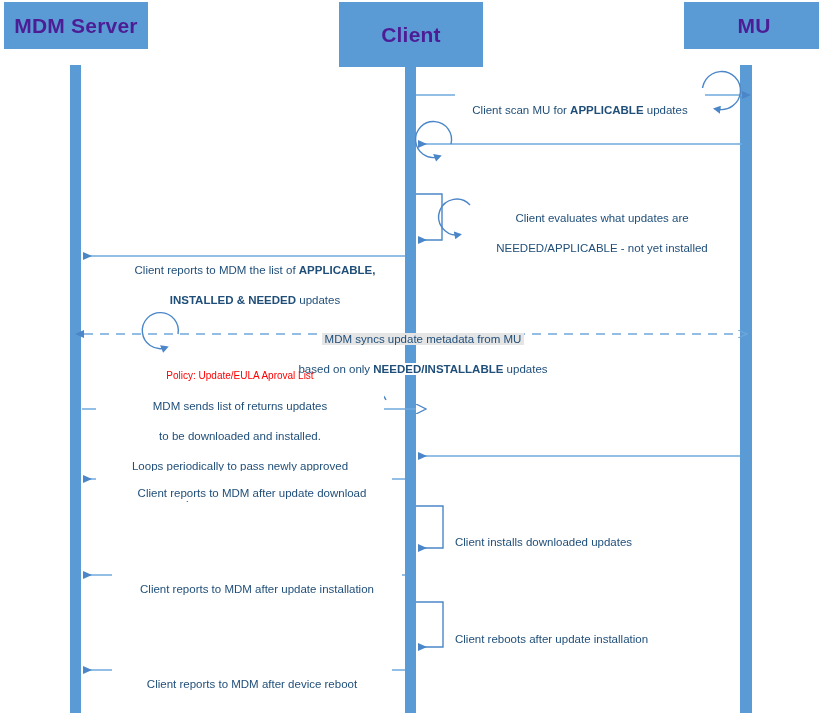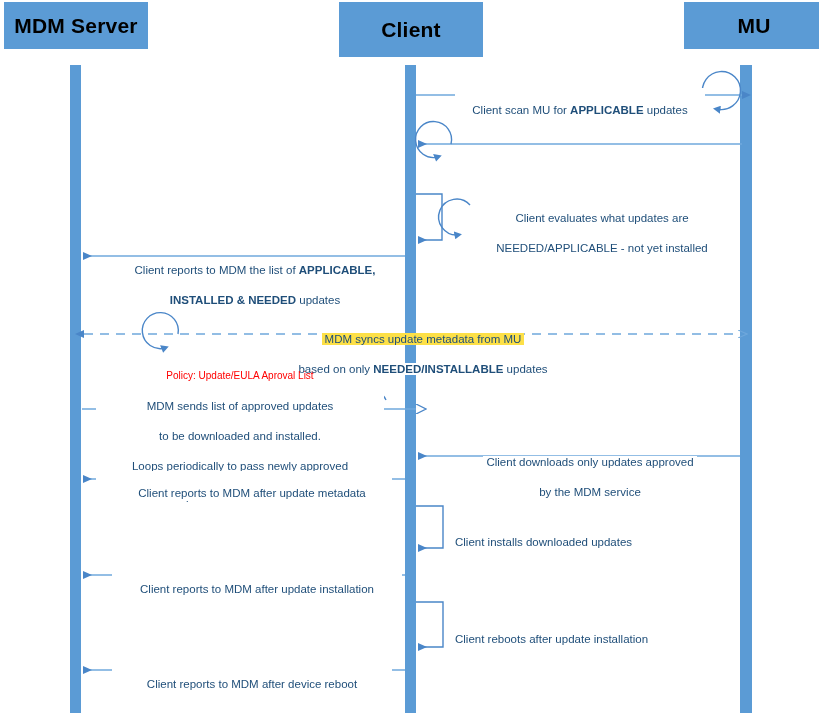--- a/index.html
+++ b/index.html
@@ -28,28 +28,28 @@
   }
   .actor-header {
     position: absolute;
     background: #5B9BD5;
     display: flex;
     align-items: center;
     justify-content: center;
     box-sizing: border-box;
   }
   .actor-header span {
-    color: #000000;
+    color: #4c1d95;
     font-size: 21px;
     font-weight: bold;
     letter-spacing: 0.2px;
     line-height: 1;
   }
   #actor-mdm  { left: 4px;   top: 2px;  width: 144px; height: 47px; }
-  #actor-client { left: 339px; top: 2px;  width: 144px; height: 55px; }
+  #actor-client { left: 339px; top: 2px;  width: 144px; height: 65px; }
   #actor-mu   { left: 684px; top: 2px;  width: 140px; height: 47px; }
 
   .msg-label {
     position: absolute;
     color: #1F4E79;
     font-size: 11.5px;
     line-height: 15px;
     text-align: center;
     white-space: pre-line;
     box-sizing: border-box;
@@ -178,42 +178,38 @@
     <span>Client evaluates what updates are</span><br>
     <span>NEEDED/APPLICABLE - not yet installed</span>
   </div>
 
   <div class="msg-label" style="left:110px; top:248px; width:290px;">
     <span style="background:#fff; padding:0 3px;"><span>Client reports to MDM the list of </span><b>APPLICABLE,</b></span><br>
     <span style="background:#fff; padding:0 3px;text-align:center;"><b>INSTALLED &amp; NEEDED</b><span> updates</span></span>
   </div>
 
   <div class="msg-label" style="left:288px; top:317px; width:270px;">
-    <span style="background:#fde047; padding:0 3px;">MDM syncs update metadata from MU</span><br>
+    <span style="background:#e5e5e5; padding:0 3px;">MDM syncs update metadata from MU</span><br>
     <span style="background:#fff; padding:0 3px;"><span>based on only </span><b>NEEDED/INSTALLABLE</b><span> updates</span></span>
   </div>
 
   <div class="policy-note" style="left:120px; top:368px; width:240px; text-align:center;">
     <span>Policy: Update/EULA Aproval List</span>
   </div>
 
   <div class="msg-label" style="left:96px; top:384px; width:288px; background:#fff;">
-    <span>MDM sends list of approved updates</span><br>
+    <span>MDM sends list of returns updates</span><br>
     <span>to be downloaded and installed.</span><br>
     <span>Loops periodically to pass newly approved</span><br>
     <span>update list to the device</span>
   </div>
 
-  <div class="msg-label" style="left:460px; top:440px; width:260px;">
-    <span style="background:#fff; padding:0 3px;">Client downloads only updates approved</span><br>
-    <span style="background:#fff; padding:0 3px;">by the MDM service</span>
-  </div>
 
   <div class="msg-label" style="left:112px; top:471px; width:280px; background:#fff; padding:0 3px;">
-    <span>Client reports to MDM after update metadata</span>
+    <span>Client reports to MDM after update download</span>
   </div>
 
   <div class="msg-label" style="left:455px; top:520px; width:230px; text-align:left;">
     <span>Client installs downloaded updates</span>
   </div>
 
   <div class="msg-label" style="left:112px; top:567px; width:290px; background:#fff; padding:0 3px;">
     <span>Client reports to MDM after update installation</span>
   </div>
 

